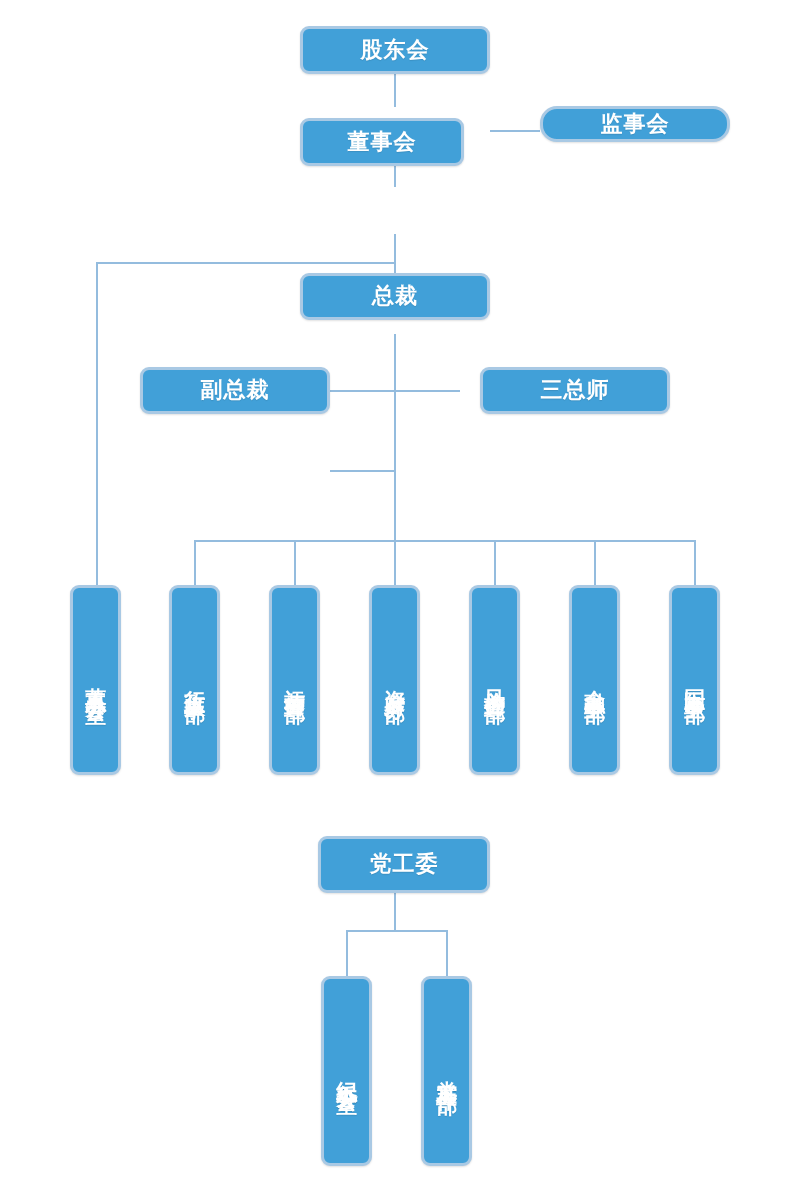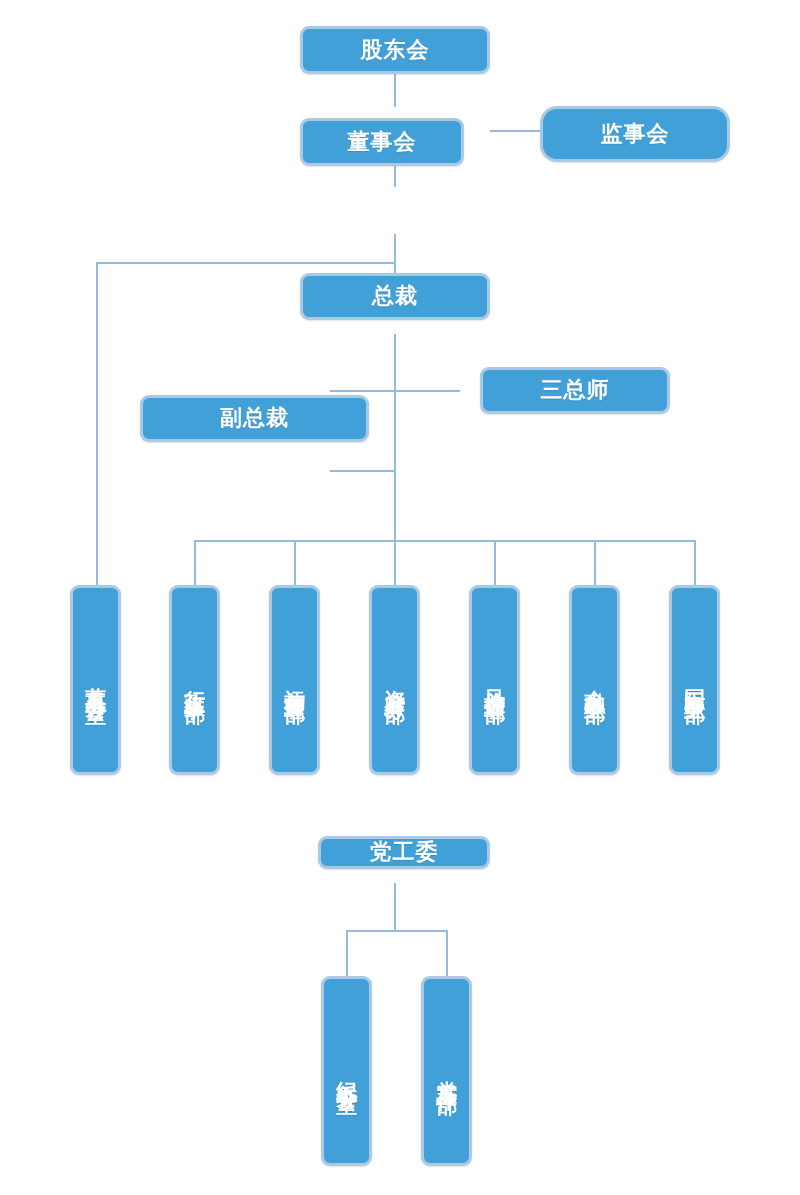--- a/index.html
+++ b/index.html
@@ -92,43 +92,43 @@
 
   <div class="line v" style="left:394px; top:883px; height:48px;"></div>
   <div class="line h" style="left:346px; top:930px; width:100px;"></div>
   <div class="line v" style="left:346px; top:930px; height:46px;"></div>
   <div class="line v" style="left:446px; top:930px; height:46px;"></div>
 
   <div class="node horizontal" style="left:300px; top:26px; width:190px; height:48px;">股东会</div>
 
   <div class="node horizontal" style="left:300px; top:106px; width:164px; height:48px;margin-top:12px;">董事会</div>
 
-  <div class="node horizontal" style="left:540px; top:106px; width:190px; height:56px;border-radius:17px;">监事会</div>
+  <div class="node horizontal" style="left:540px; top:106px; width:190px; height:36px;border-radius:17px;">监事会</div>
 
 
   <div class="node horizontal" style="left:300px; top:273px; width:190px; height:47px;">总裁</div>
 
-  <div class="node horizontal" style="left:140px; top:367px; width:229px; height:47px;margin-top:28px;">副总裁</div>
+  <div class="node horizontal" style="left:140px; top:367px; width:190px; height:47px;">副总裁</div>
 
   <div class="node horizontal" style="left:480px; top:367px; width:190px; height:47px;">三总师</div>
 
 
   <div class="node vertical" style="left:70px; top:585px; width:51px; height:190px;">董事会办公室</div>
 
   <div class="node vertical" style="left:169px; top:585px; width:51px; height:190px;">行政人事部</div>
 
   <div class="node vertical" style="left:269px; top:585px; width:51px; height:190px;">运营管理部</div>
 
   <div class="node vertical" style="left:369px; top:585px; width:51px; height:190px;">资产财务部</div>
 
   <div class="node vertical" style="left:469px; top:585px; width:51px; height:190px;">风控管理部</div>
 
   <div class="node vertical" style="left:569px; top:585px; width:51px; height:190px;">金融事业部</div>
 
   <div class="node vertical" style="left:669px; top:585px; width:51px; height:190px;">国际事业部</div>
 
-  <div class="node horizontal" style="left:318px; top:836px; width:172px; height:33px;">党工委</div>
+  <div class="node horizontal" style="left:318px; top:836px; width:172px; height:57px;">党工委</div>
 
   <div class="node vertical" style="left:321px; top:976px; width:51px; height:190px;">纪委办公室</div>
 
   <div class="node vertical" style="left:421px; top:976px; width:51px; height:190px;">党群工作部</div>
 
 </div>
 
 </body></html>

